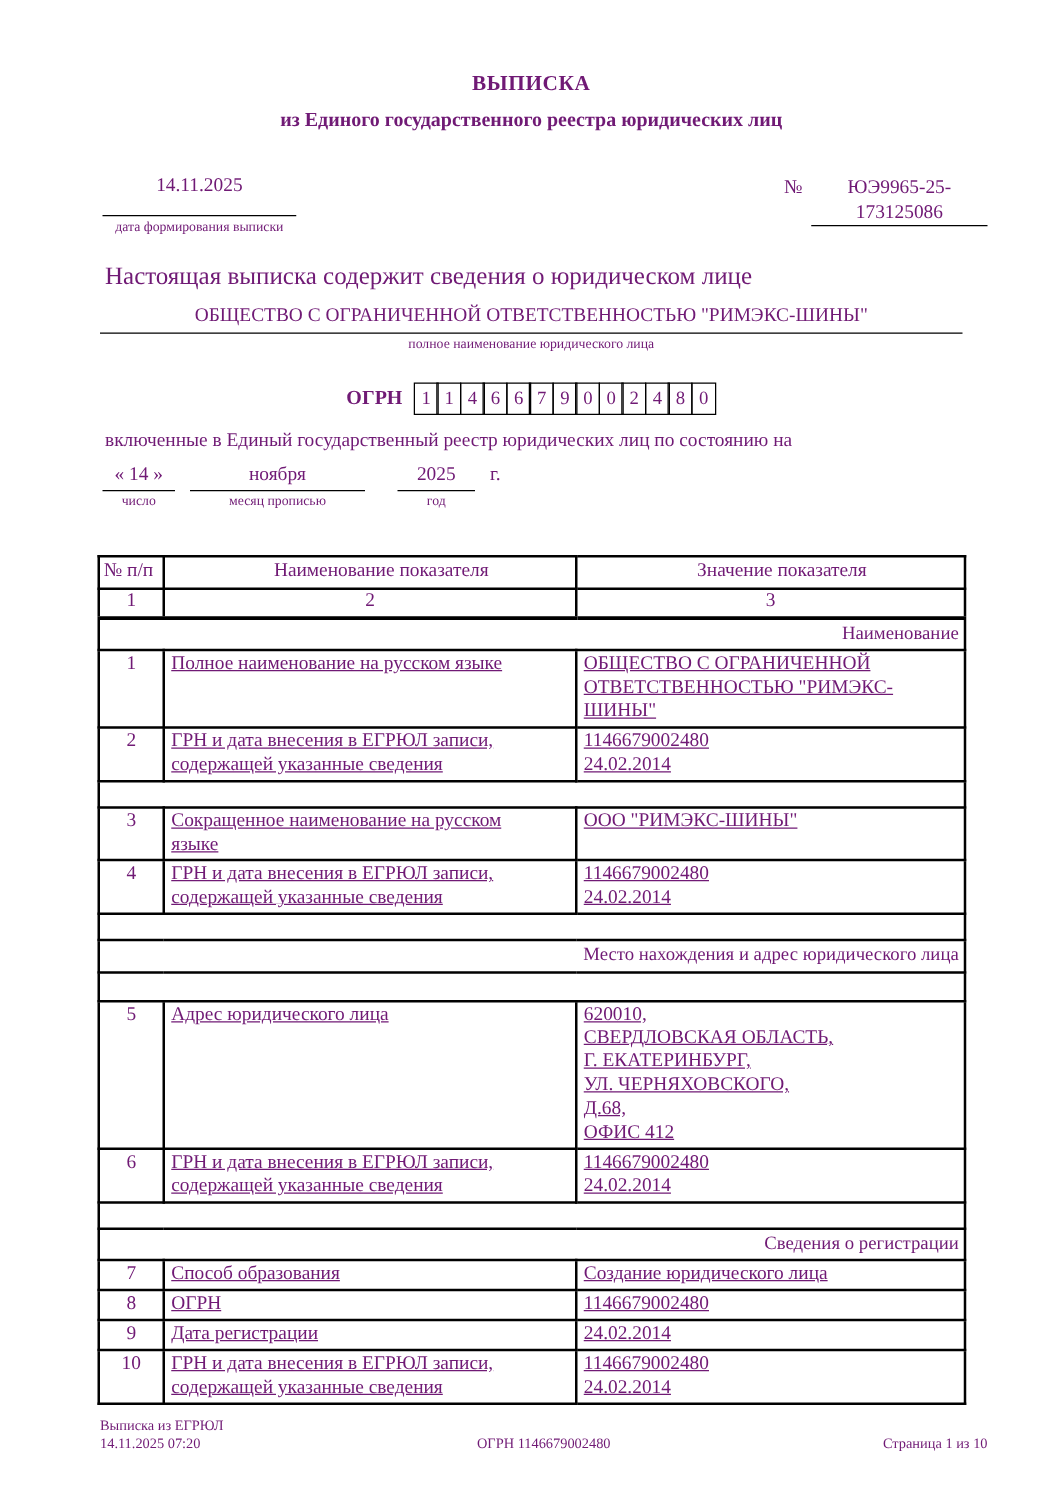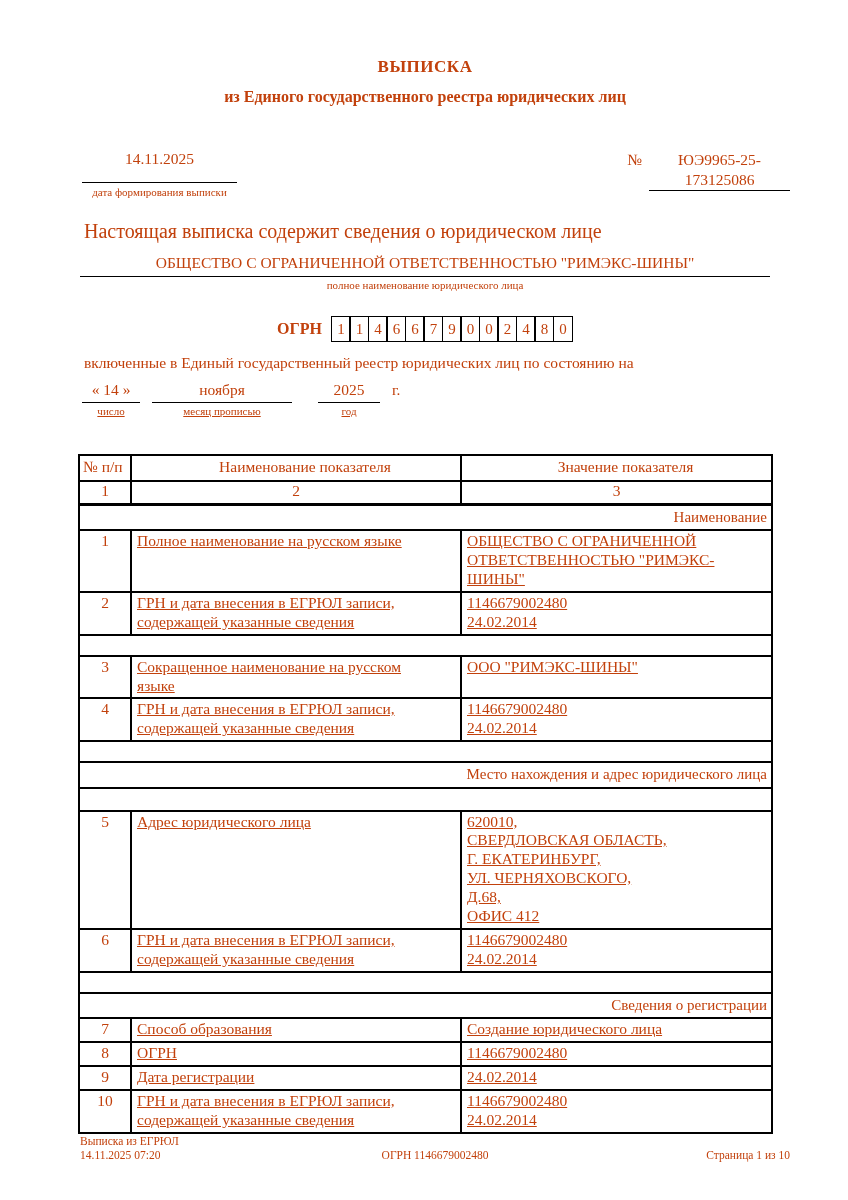--- a/index.html
+++ b/index.html
@@ -3,42 +3,42 @@
 <meta charset="utf-8">
 <style>
   * { box-sizing: border-box; margin: 0; padding: 0; }
   html, body { background: #ffffff; }
   .page {
     position: relative;
     width: 848px;
     height: 1200px;
     margin: 0 auto;
     background: #ffffff;
-    color: #c2410c;
+    color: #701a75;
     font-family: "Liberation Serif", "DejaVu Serif", serif;
     overflow: hidden;
   }
   .content { padding: 0 78px 0 80px; }
 
   .doc-title {
     margin-top: 57px;
     text-align: center;
     font-weight: bold;
     font-size: 17px;
     letter-spacing: 0.5px;
   }
   .doc-subtitle {
     margin-top: 11px;
     text-align: center;
     font-weight: bold;
     font-size: 16px;
   }
 
   .meta-row {
-    margin-top: 44px;
+    margin-top: 34px;
     display: flex;
     justify-content: space-between;
     align-items: flex-start;
   }
   .date-block { width: 155px; text-align: center; margin-left: 2px; }
   .date-value {
     font-size: 15.5px;
     padding-bottom: 14px;
     border-bottom: 1.5px solid #000;
   }
@@ -91,21 +91,21 @@
 
   .dateword-row {
     margin-top: 9px;
     display: flex;
     align-items: flex-start;
     font-size: 15.5px;
     padding-left: 2px;
   }
   .dw-seg { text-align: center; }
   .dw-line { border-bottom: 1.5px solid #000; padding-bottom: 3px; white-space: nowrap; }
-  .dw-caption { font-size: 11px; padding-top: 2px; text-decoration: underline; }
+  .dw-caption { font-size: 11px; padding-top: 2px; }
   .dw-day { width: 58px; }
   .dw-month { width: 140px; margin-left: 12px; }
   .dw-year { width: 62px; margin-left: 26px; }
   .dw-suffix { margin-left: 12px; padding-top: 0; }
 
   table.main-table {
     margin-top: 37px;
     margin-left: -2px;
     width: 693px;
     border-collapse: collapse;

